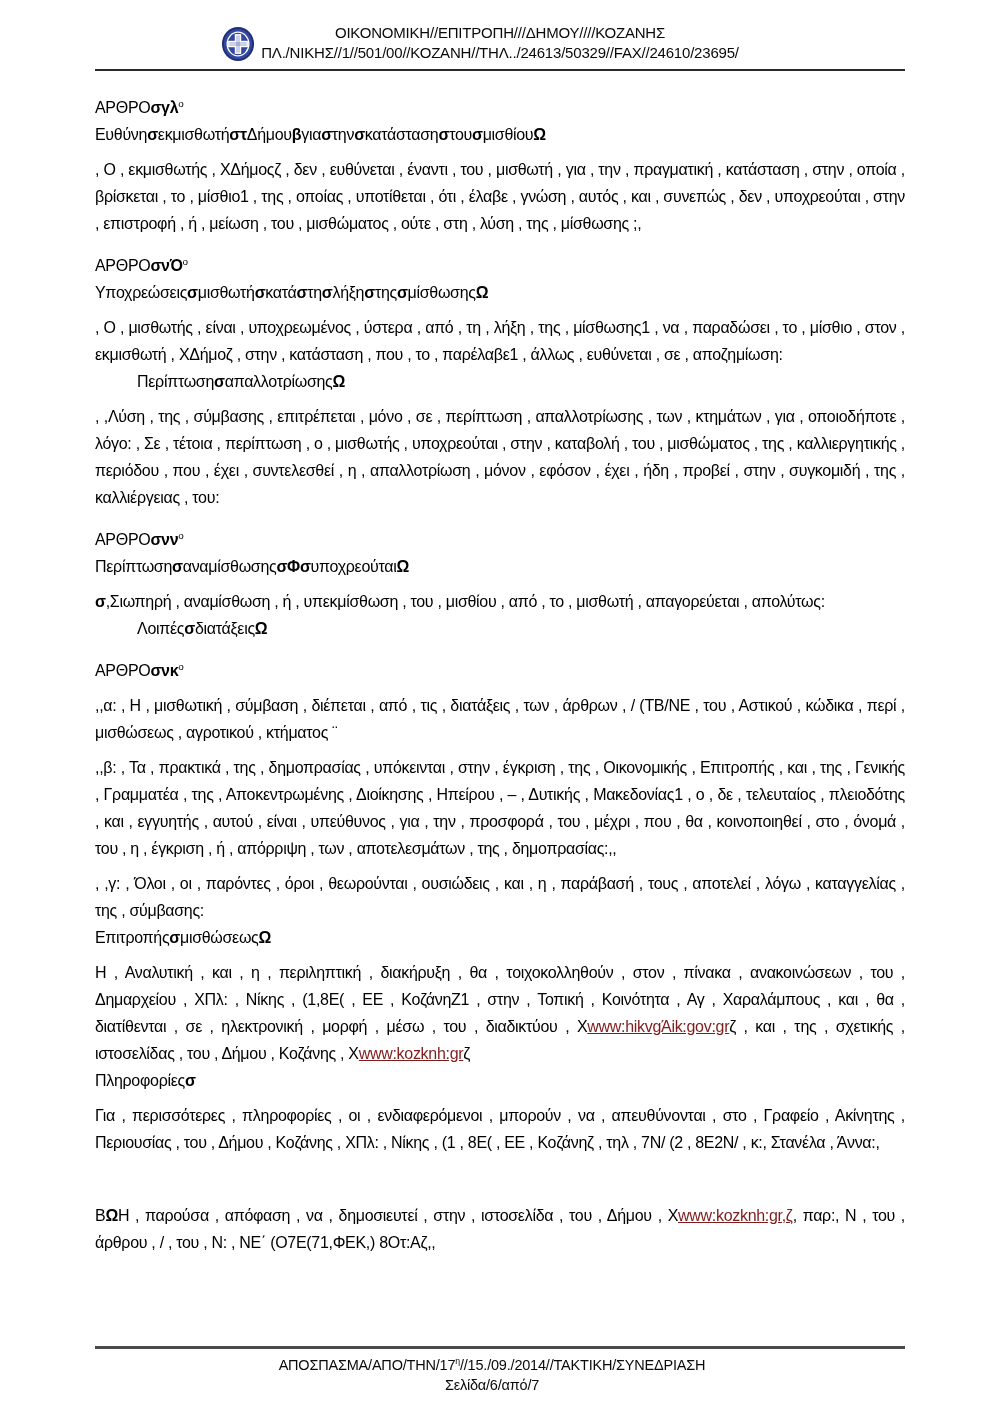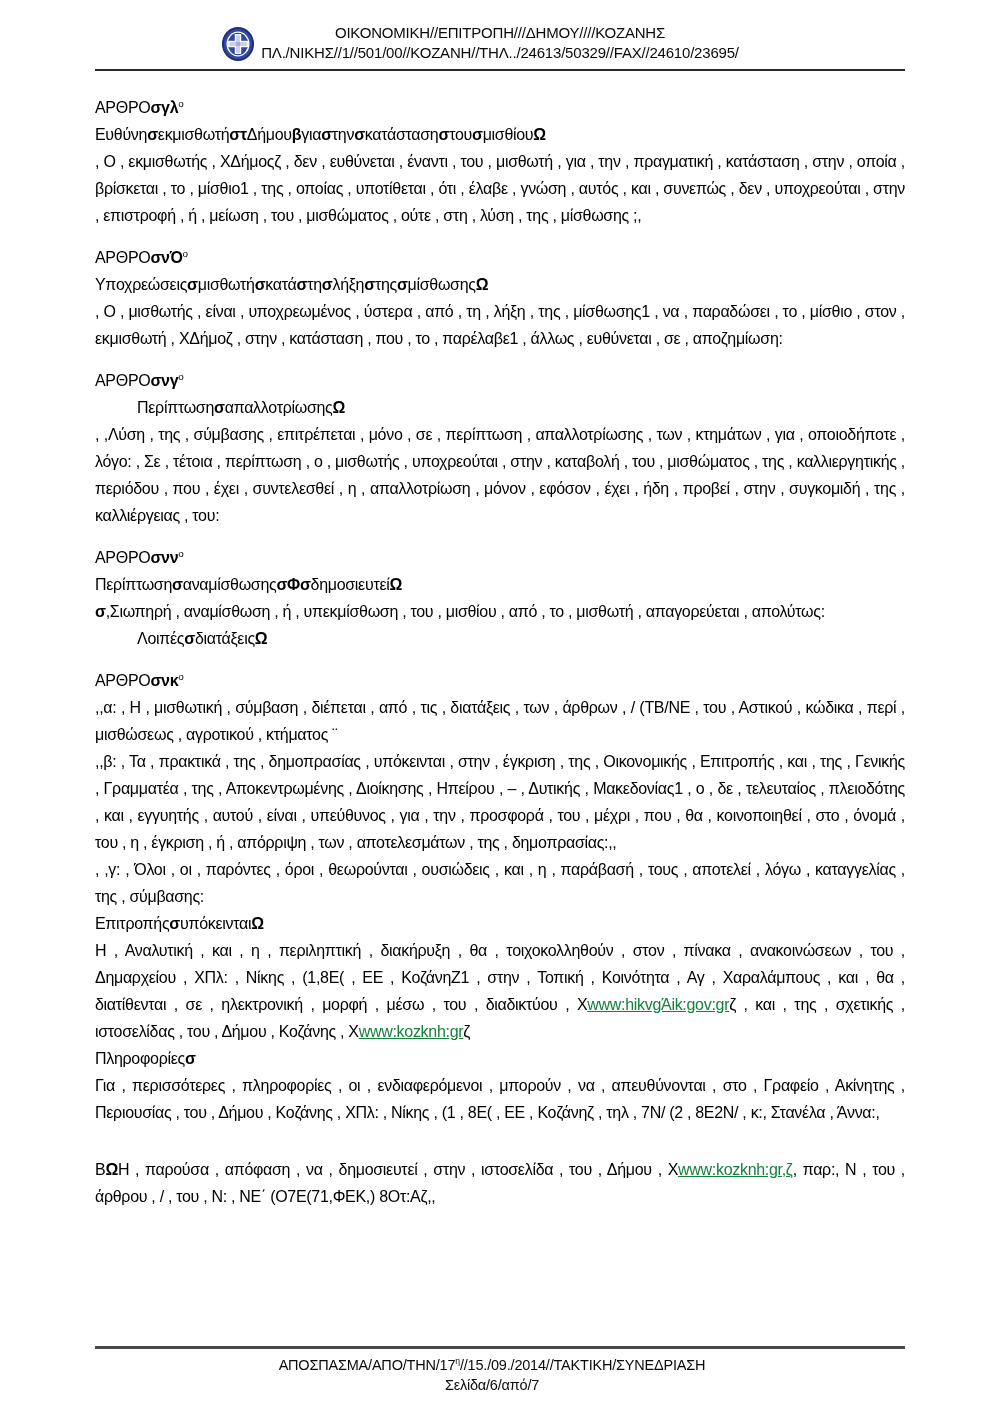--- a/index.html
+++ b/index.html
@@ -27,25 +27,25 @@
     position:absolute;top:69px;left:95px;width:810px;
     border-top:2px solid #2a2a2a;
   }
   
   .body-content{
     position:absolute;top:94px;left:95px;width:810px;
     font-size:16px;line-height:27px;
     letter-spacing:-0.3px;
   }
   .blk{margin:0;}
-  .para{text-align:justify;}
+  .para{text-align:justify;margin-top:8px;}
   .subtitle.indent{padding-left:42px;}
   .bold{font-weight:bold;text-align:right;}
   .blk sup{font-size:0.62em;line-height:0;}
-  .blk a{color:#15803d;text-decoration:underline;cursor:pointer;}
+  .blk a{color:#7f1d1d;text-decoration:underline;cursor:pointer;}
   
   .footer-rule{
     position:absolute;top:1346px;left:95px;width:810px;
     border-top:3px solid #4a4a4a;
   }
   .footer{
     position:absolute;top:1351px;left:0;width:984px;
     text-align:center;
     font-size:14.5px;line-height:20px;
     letter-spacing:-0.2px;
@@ -74,36 +74,35 @@
   </div>
   <div class="header-rule"></div>
 
   <div class="body-content" id="doc-body">
       <div class="blk title"><span>ΑΡΘΡΟ</span><span class="bold">σγλ</span><sup>ο</sup></div>
       <div class="blk subtitle"><span>Ευθύνη</span><span class="bold">σ</span><span>εκμισθωτή</span><span class="bold">στ</span><span>Δήμου</span><span class="bold">β</span><span>για</span><span class="bold">σ</span><span>την</span><span class="bold">σ</span><span>κατάσταση</span><span class="bold">σ</span><span>του</span><span class="bold">σ</span><span>μισθίου</span><span class="bold">Ω</span></div>
       <div class="blk para"><span>, Ο , εκμισθωτής , ΧΔήμοςζ , δεν , ευθύνεται , έναντι , του , μισθωτή , για , την , πραγματική , κατάσταση , στην , οποία , βρίσκεται , το , μίσθιο1 , της , οποίας , υποτίθεται , ότι , έλαβε , γνώση , αυτός , και , συνεπώς , δεν , υποχρεούται , στην , επιστροφή , ή , μείωση , του , μισθώματος , ούτε , στη , λύση , της , μίσθωσης ;,</span></div>
       <div class="blk title" style="margin-top: 15px;"><span>ΑΡΘΡΟ</span><span class="bold">σν</span><span class="bold">Ό</span><sup>ο</sup></div>
       <div class="blk subtitle"><span>Υποχρεώσεις</span><span class="bold">σ</span><span>μισθωτή</span><span class="bold">σ</span><span>κατά</span><span class="bold">σ</span><span>τη</span><span class="bold">σ</span><span>λήξη</span><span class="bold">σ</span><span>της</span><span class="bold">σ</span><span>μίσθωσης</span><span class="bold">Ω</span></div>
       <div class="blk para"><span>, Ο , μισθωτής , είναι , υποχρεωμένος , ύστερα , από , τη , λήξη , της , μίσθωσης1 , να , παραδώσει , το , μίσθιο , στον , εκμισθωτή , ΧΔήμοζ , στην , κατάσταση , που , το , παρέλαβε1 , άλλως , ευθύνεται , σε , αποζημίωση:</span></div>
-      <div class="blk title" style="margin-top: 15px;"><span>ΑΡΘΡΟ</span><span class="bold">σνγ</span><sup>ο</sup></div>
       <div class="blk subtitle indent"><span>Περίπτωση</span><span class="bold">σ</span><span>απαλλοτρίωσης</span><span class="bold">Ω</span></div>
       <div class="blk para"><span>, ,Λύση , της , σύμβασης , επιτρέπεται , μόνο , σε , περίπτωση , απαλλοτρίωσης , των , κτημάτων , για , οποιοδήποτε , λόγο: , Σε , τέτοια , περίπτωση , ο , μισθωτής , υποχρεούται , στην , καταβολή , του , μισθώματος , της , καλλιεργητικής , περιόδου , που , έχει , συντελεσθεί , η , απαλλοτρίωση , μόνον , εφόσον , έχει , ήδη , προβεί , στην , συγκομιδή , της , καλλιέργειας , του:</span></div>
       <div class="blk title" style="margin-top: 15px;"><span>ΑΡΘΡΟ</span><span class="bold">σνν</span><sup>ο</sup></div>
-      <div class="blk subtitle"><span>Περίπτωση</span><span class="bold">σ</span><span>αναμίσθωσης</span><span class="bold">σΦσ</span><span>δημοσιευτεί</span><span class="bold">Ω</span></div>
+      <div class="blk subtitle"><span>Περίπτωση</span><span class="bold">σ</span><span>αναμίσθωσης</span><span class="bold">σΦσ</span><span>υποχρεούται</span><span class="bold">Ω</span></div>
       <div class="blk para"><span class="bold">σ</span><span>,Σιωπηρή , αναμίσθωση , ή , υπεκμίσθωση , του , μισθίου , από , το , μισθωτή , απαγορεύεται , απολύτως:</span></div>
       <div class="blk subtitle indent"><span>Λοιπές</span><span class="bold">σ</span><span>διατάξεις</span><span class="bold">Ω</span></div>
       <div class="blk title" style="margin-top: 15px;"><span>ΑΡΘΡΟ</span><span class="bold">σνκ</span><sup>ο</sup></div>
       <div class="blk para"><span>,,α: , Η , μισθωτική , σύμβαση , διέπεται , από , τις , διατάξεις , των , άρθρων , / (ΤΒ/ΝΕ , του , Αστικού , κώδικα , περί , μισθώσεως , αγροτικού , κτήματος ¨</span></div>
       <div class="blk para"><span>,,β: , Τα , πρακτικά , της , δημοπρασίας , υπόκεινται , στην , έγκριση , της , Οικονομικής , Επιτροπής , και , της , Γενικής , Γραμματέα , της , Αποκεντρωμένης , Διοίκησης , Ηπείρου , – , Δυτικής , Μακεδονίας1 , ο , δε , τελευταίος , πλειοδότης , και , εγγυητής , αυτού , είναι , υπεύθυνος , για , την , προσφορά , του , μέχρι , που , θα , κοινοποιηθεί , στο , όνομά , του , η , έγκριση , ή , απόρριψη , των , αποτελεσμάτων , της , δημοπρασίας:,,</span></div>
       <div class="blk para"><span>, ,γ: , Όλοι , οι , παρόντες , όροι , θεωρούνται , ουσιώδεις , και , η , παράβασή , τους , αποτελεί , λόγω , καταγγελίας , της , σύμβασης:</span></div>
-      <div class="blk subtitle"><span>Επιτροπής</span><span class="bold">σ</span><span>υπόκεινται</span><span class="bold">Ω</span></div>
+      <div class="blk subtitle"><span>Επιτροπής</span><span class="bold">σ</span><span>μισθώσεως</span><span class="bold">Ω</span></div>
       <div class="blk para"><span>Η , Αναλυτική , και , η , περιληπτική , διακήρυξη , θα , τοιχοκολληθούν , στον , πίνακα , ανακοινώσεων , του , Δημαρχείου , ΧΠλ: , Νίκης , (1,8Ε( , ΕΕ , ΚοζάνηΖ1 , στην , Τοπική , Κοινότητα , Αγ , Χαραλάμπους , και , θα , διατίθενται , σε , ηλεκτρονική , μορφή , μέσω , του , διαδικτύου , X</span><a href="#">www:hikvgΆik:gov:gr</a><span>ζ , και , της , σχετικής , ιστοσελίδας , του , Δήμου , Κοζάνης , X</span><a href="#">www:kozknh:gr</a><span>ζ</span></div>
       <div class="blk subtitle"><span>Πληροφορίες</span><span class="bold">σ</span></div>
       <div class="blk para"><span>Για , περισσότερες , πληροφορίες , οι , ενδιαφερόμενοι , μπορούν , να , απευθύνονται , στο , Γραφείο , Ακίνητης , Περιουσίας , του , Δήμου , Κοζάνης , ΧΠλ: , Νίκης , (1 , 8Ε( , ΕΕ , Κοζάνηζ , τηλ , 7Ν/ (2 , 8Ε2Ν/ , κ:, Στανέλα , Άννα:,</span></div>
-      <div class="blk para" style="margin-top: 30px;"><span>Β</span><span class="bold">Ω</span><span>Η , παρούσα , απόφαση , να , δημοσιευτεί , στην , ιστοσελίδα , του , Δήμου , X</span><a href="#">www:kozknh:gr,ζ</a><span>, παρ:, Ν , του , άρθρου , / , του , Ν: , ΝΕ΄ (Ο7Ε(71,ΦΕΚ,) 8Οτ:Αζ,,</span></div>
+      <div class="blk para" style="margin-top: 46px;"><span>Β</span><span class="bold">Ω</span><span>Η , παρούσα , απόφαση , να , δημοσιευτεί , στην , ιστοσελίδα , του , Δήμου , X</span><a href="#">www:kozknh:gr,ζ</a><span>, παρ:, Ν , του , άρθρου , / , του , Ν: , ΝΕ΄ (Ο7Ε(71,ΦΕΚ,) 8Οτ:Αζ,,</span></div>
     </div>
 
   <div class="footer-rule"></div>
   <div class="footer">
     <div><span>ΑΠΟΣΠΑΣΜΑ/ΑΠΟ/ΤΗΝ/17</span><sup>η</sup><span>//15./09./2014//ΤΑΚΤΙΚΗ/ΣΥΝΕΔΡΙΑΣΗ</span></div>
     <div>Σελίδα/6/από/7</div>
   </div>
 
 </div>
 

